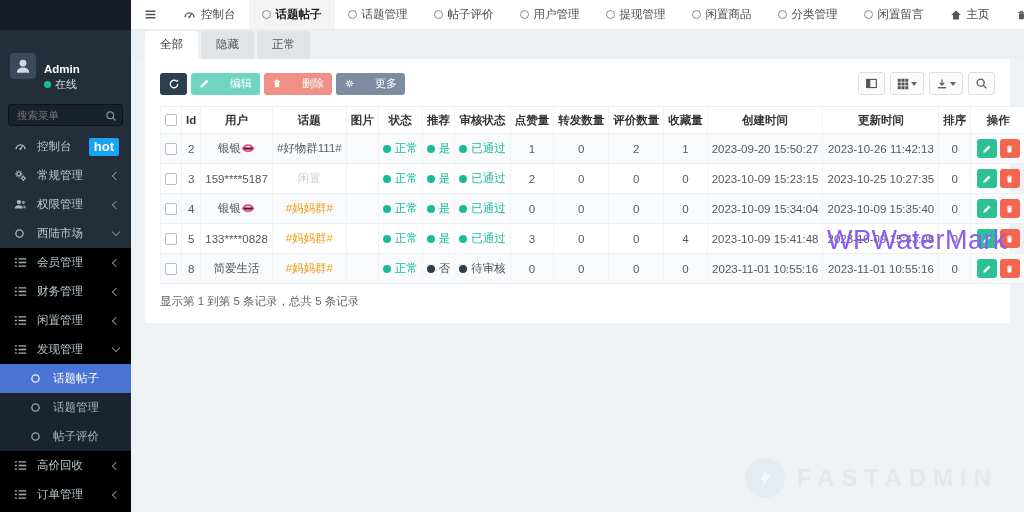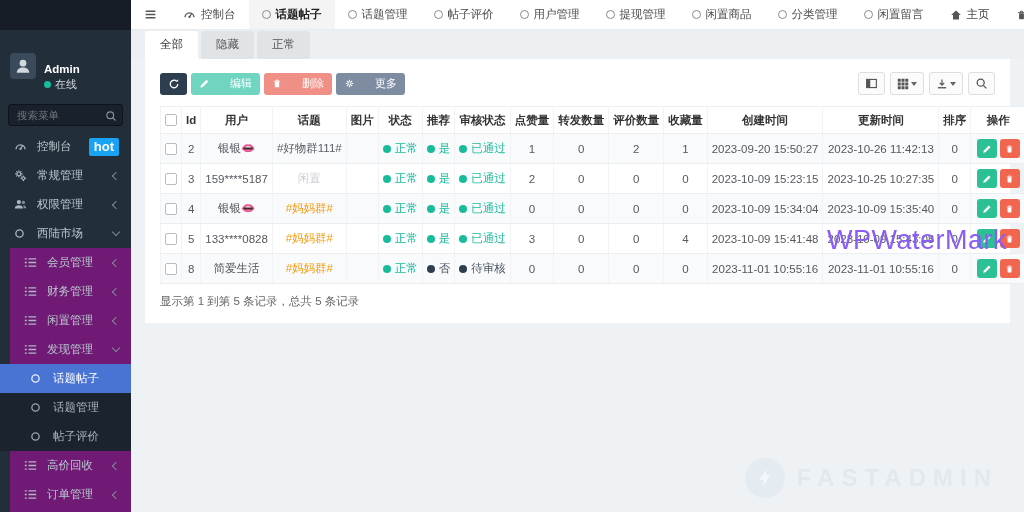--- a/index.html
+++ b/index.html
@@ -19,21 +19,21 @@
   .user-status { display:flex; align-items:center; gap:4px; color:#cfd8de; margin-top:2px; }
   .user-status .dot { width:7px; height:7px; border-radius:50%; background:#19bd9b; display:inline-block; }
   .side-search { margin:4px 8px 6px; position:relative; }
   .side-search input { width:100%; height:22px; background:#18212c; border:1px solid #0e141b;
     border-radius:3px; color:#9aa8b3; font-size:10.5px; padding:0 22px 0 8px; outline:none; }
   .side-search .mag { position:absolute; right:6px; top:4px; color:#8795a1; }
 
   .side-menu { display:flex; flex-direction:column; }
   .side-item { position:relative; display:flex; align-items:center; height:29px;
     padding:0 12px 0 14px; font-size:11.5px; color:#b8c7ce; cursor:pointer; }
-  .side-item.grp { background:#701a75;margin-left:10px; }
+  .side-item.grp { background:#000000; }
   .side-item.lvl3 { padding-left:30px; background:#1a232e; color:#a7b5c0; }
   .side-item.active { background:#4a74d4; color:#fff; }
   .s-ic { width:16px; margin-right:7px; display:inline-flex; align-items:center; color:inherit; opacity:.9; }
   .s-lb { flex:1; white-space:nowrap; overflow:hidden; }
   .hot { background:#18a3f5; color:#fff; font-size:13px; padding:1.5px 5px; border-radius:2px; font-weight:bold; }
   .chev { width:6px; height:6px; border-left:1.5px solid #7c8b98; border-bottom:1.5px solid #7c8b98; display:inline-block; }
   .chev.left { transform:rotate(45deg); }
   .chev.down { transform:rotate(-45deg); margin-top:-3px; }
 
   

